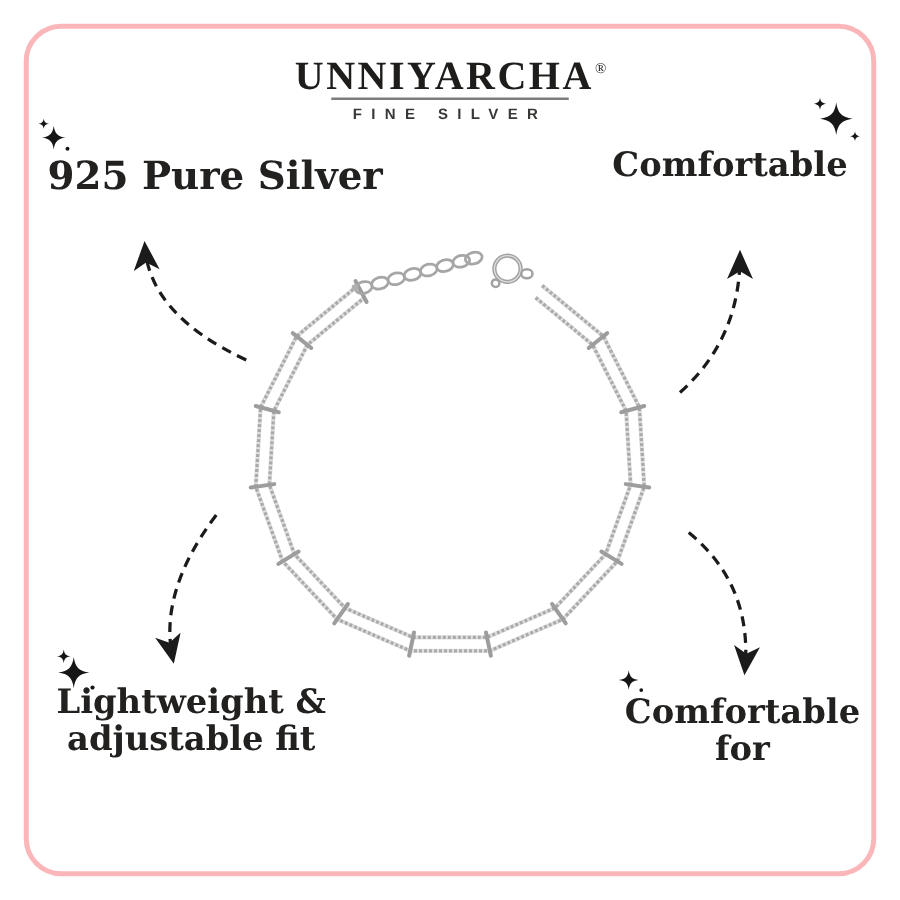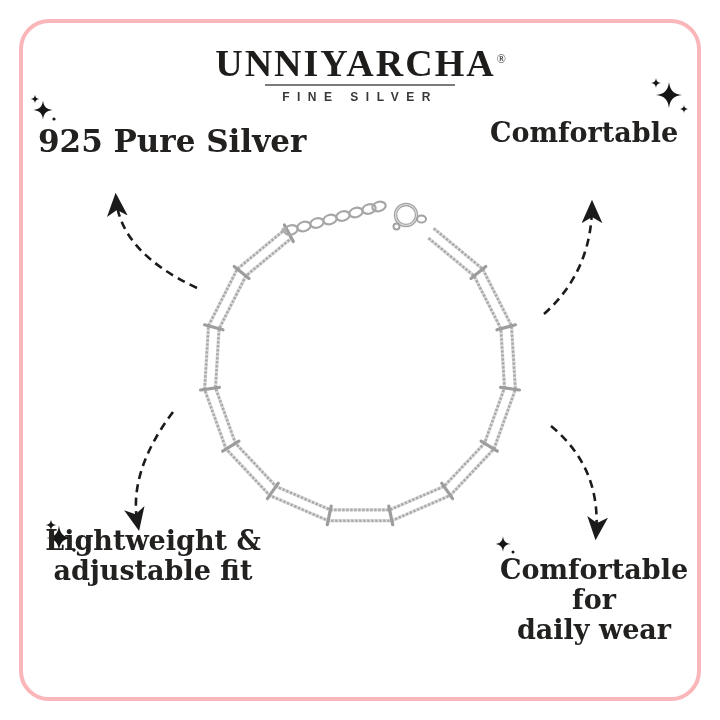--- a/index.html
+++ b/index.html
@@ -7,35 +7,35 @@
     position:relative; width:720px; height:720px; background:#ffffff;
     font-family:"DejaVu Serif", serif; overflow:hidden;
   }
   .frame {
     position:absolute; inset:19px; border:4px solid #fbb6ba; border-radius:30px;
     pointer-events:none;
   }
   
   .logo { position:absolute; top:44px; left:0; right:0; text-align:center; z-index:3; }
   .logo-name {
-    font-family:"Liberation Serif", serif; font-weight:700; font-size:38px;
+    font-family:"Liberation Serif", serif; font-weight:700; font-size:32px;
     letter-spacing:2px; color:#1e1d1b; line-height:1;
   }
   .logo-reg { font-family:"Liberation Serif", serif; font-size:12px; color:#1e1d1b;
     position:relative; top:-13px; left:1px; }
   .logo-rule { width:190px; height:2px; background:#7c7c7c; margin:2px auto 4px auto; }
   .logo-tagline {
     font-family:"Liberation Sans", sans-serif; font-size:12px; font-weight:600;
     letter-spacing:7.5px; color:#383836; padding-left:0;
   }
   
   .feature { position:absolute; color:#22211f; z-index:3; font-weight:600; }
   .f1 { left:38px;  top:124px; font-size:31px; line-height:34px; text-align:left; }
   .f2 { left:466px; top:117px; width:236px; font-size:27px; line-height:32px; text-align:center; }
-  .f3 { left:40px;  top:526px; width:226px; font-size:27px; line-height:30px; text-align:center; }
+  .f3 { left:40px;  top:547px; width:226px; font-size:27px; line-height:30px; text-align:center; }
   .f4 { left:481px; top:555px; width:226px; font-size:27px; line-height:30px; text-align:center; }
   
   .sparkle { position:absolute; z-index:3; }
   .sp-tl { left:27px;  top:92px;  width:32px; height:32px; }
   .sp-tr { left:646px; top:74px;  width:48px; height:48px; }
   .sp-bl { left:40px;  top:516px; width:42px; height:42px; }
   .sp-br { left:492px; top:533px; width:26px; height:26px; }
   
   .art { position:absolute; inset:0; z-index:1; }
 </style>
@@ -172,16 +172,15 @@
     <div>Comfortable</div>
   </div>
 
   <div class="feature f3">
     <div>Lightweight &amp;</div>
     <div>adjustable fit</div>
   </div>
 
   <div class="feature f4">
     <div>Comfortable for</div>
-    <div>daily wear</div>
   </div>
 
 </div>
 
 </body></html>

